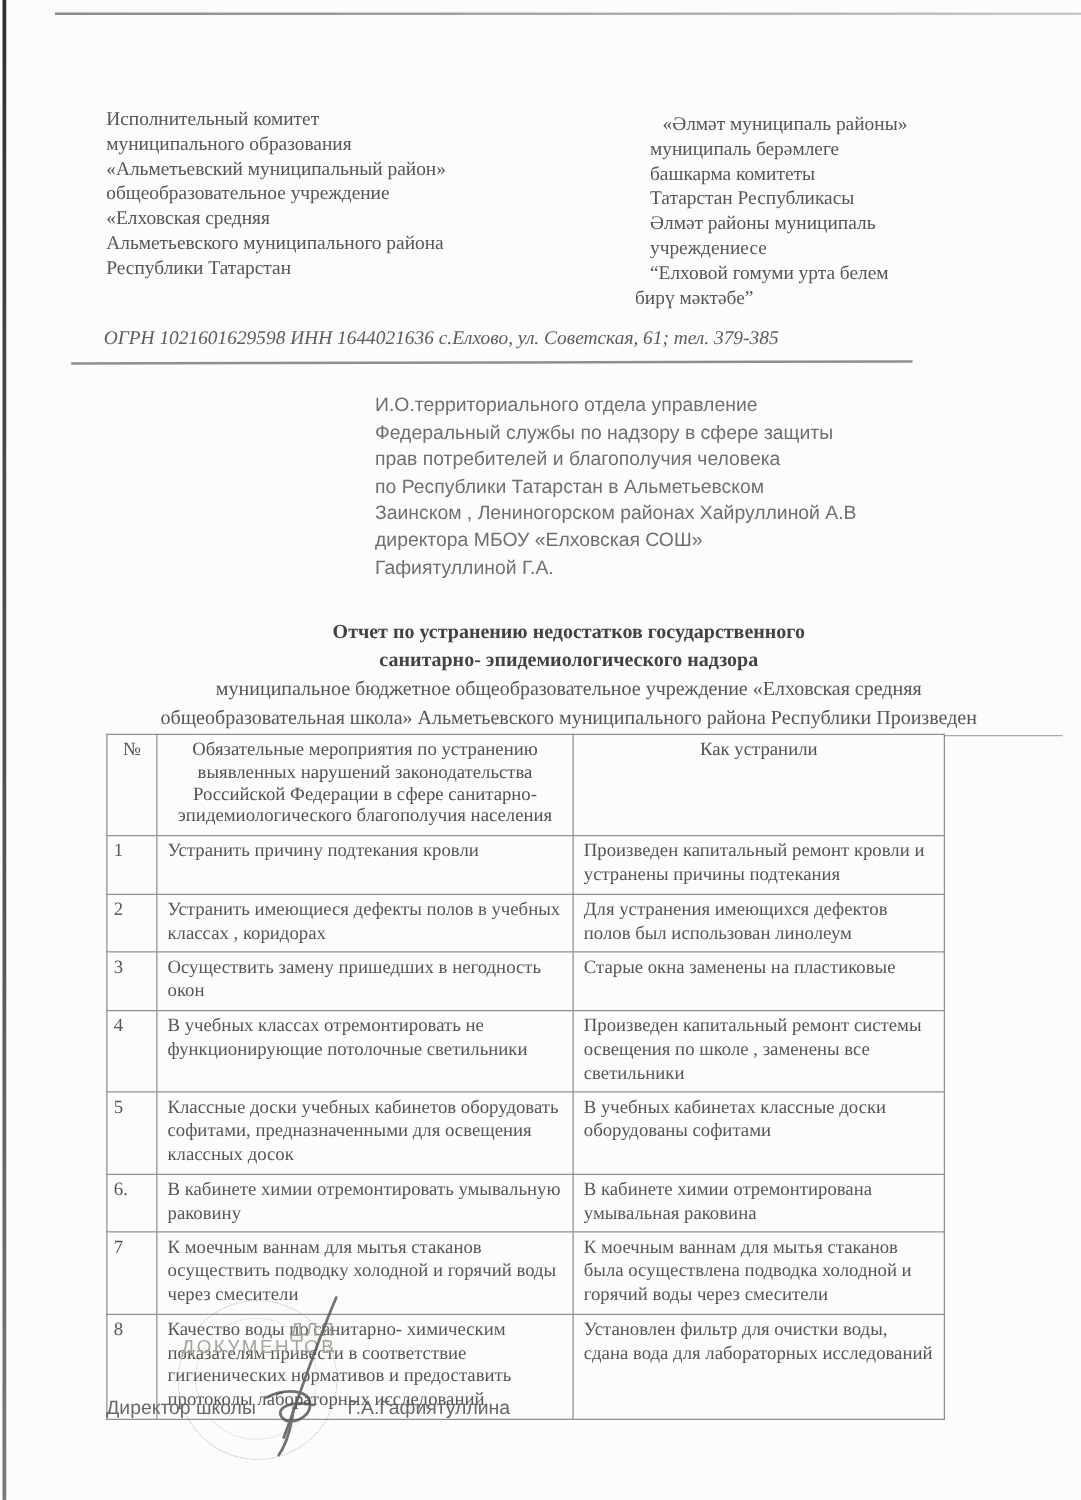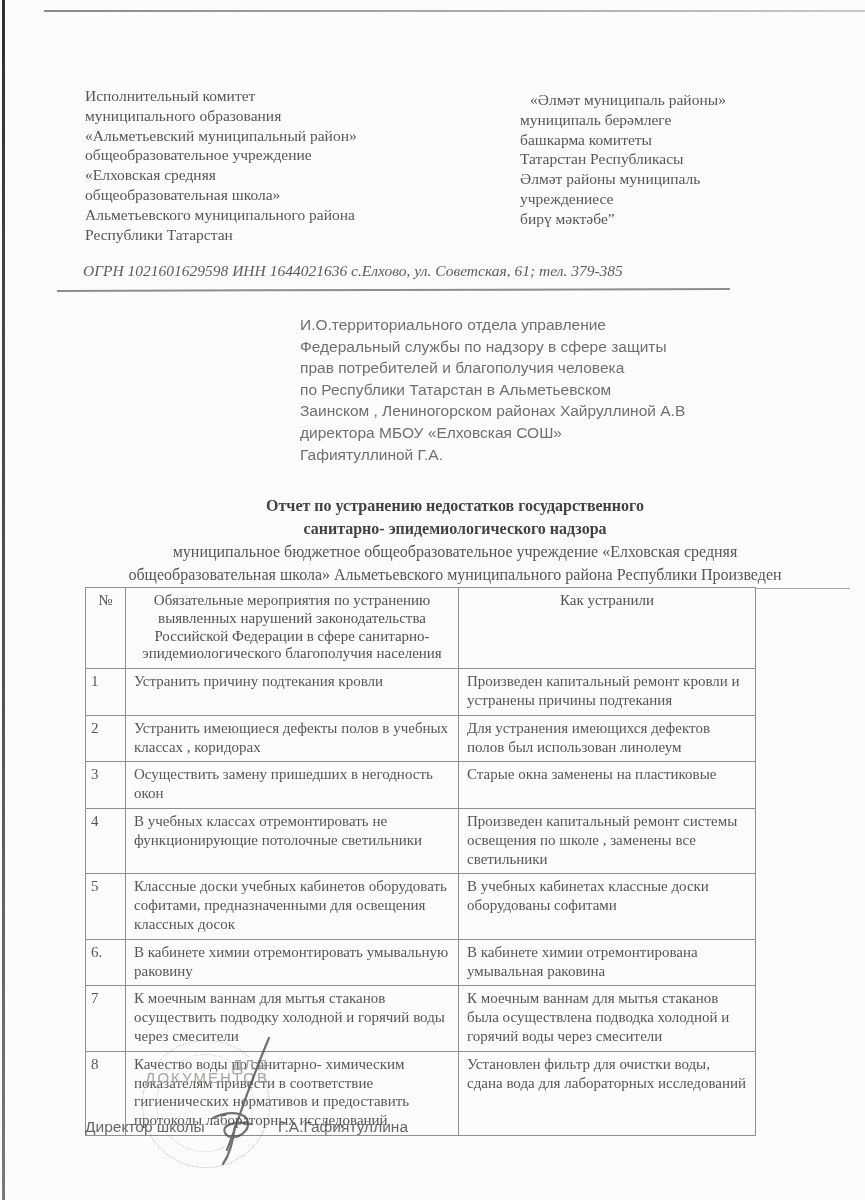--- a/index.html
+++ b/index.html
@@ -104,32 +104,32 @@
   <div class="edge-left"></div>
   <div class="edge-top"></div>
   <div class="table-top-artifact"></div>
 
   <div class="lh-left">
     <div class="lh-line">Исполнительный комитет</div>
     <div class="lh-line">муниципального образования</div>
     <div class="lh-line">«Альметьевский муниципальный район»</div>
     <div class="lh-line">общеобразовательное учреждение</div>
     <div class="lh-line">«Елховская средняя</div>
-    <div class="lh-line">общеобразовательная школа»</div>
     <div class="lh-line">Альметьевского муниципального района</div>
     <div class="lh-line">Республики Татарстан</div>
   </div>
 
   <div class="lh-right">
     <div class="lh-line">«Әлмәт муниципаль районы»</div>
     <div class="lh-line">муниципаль берәмлеге</div>
     <div class="lh-line">башкарма комитеты</div>
     <div class="lh-line">Татарстан Республикасы</div>
     <div class="lh-line">Әлмәт районы муниципаль</div>
     <div class="lh-line">учреждениесе</div>
+    <div class="lh-line">“Елховой гомуми урта белем</div>
     <div class="lh-line">бирү мәктәбе”</div>
   </div>
 
   <div class="ogrn">ОГРН 1021601629598 ИНН 1644021636 с.Елхово, ул. Советская, 61;  тел. 379-385</div>
   <div class="rule"></div>
 
   <div class="addressee">
     <div class="addr-line">И.О.территориального отдела управление</div>
     <div class="addr-line">Федеральный службы по надзору в сфере защиты</div>
     <div class="addr-line">прав потребителей и благополучия человека</div>

